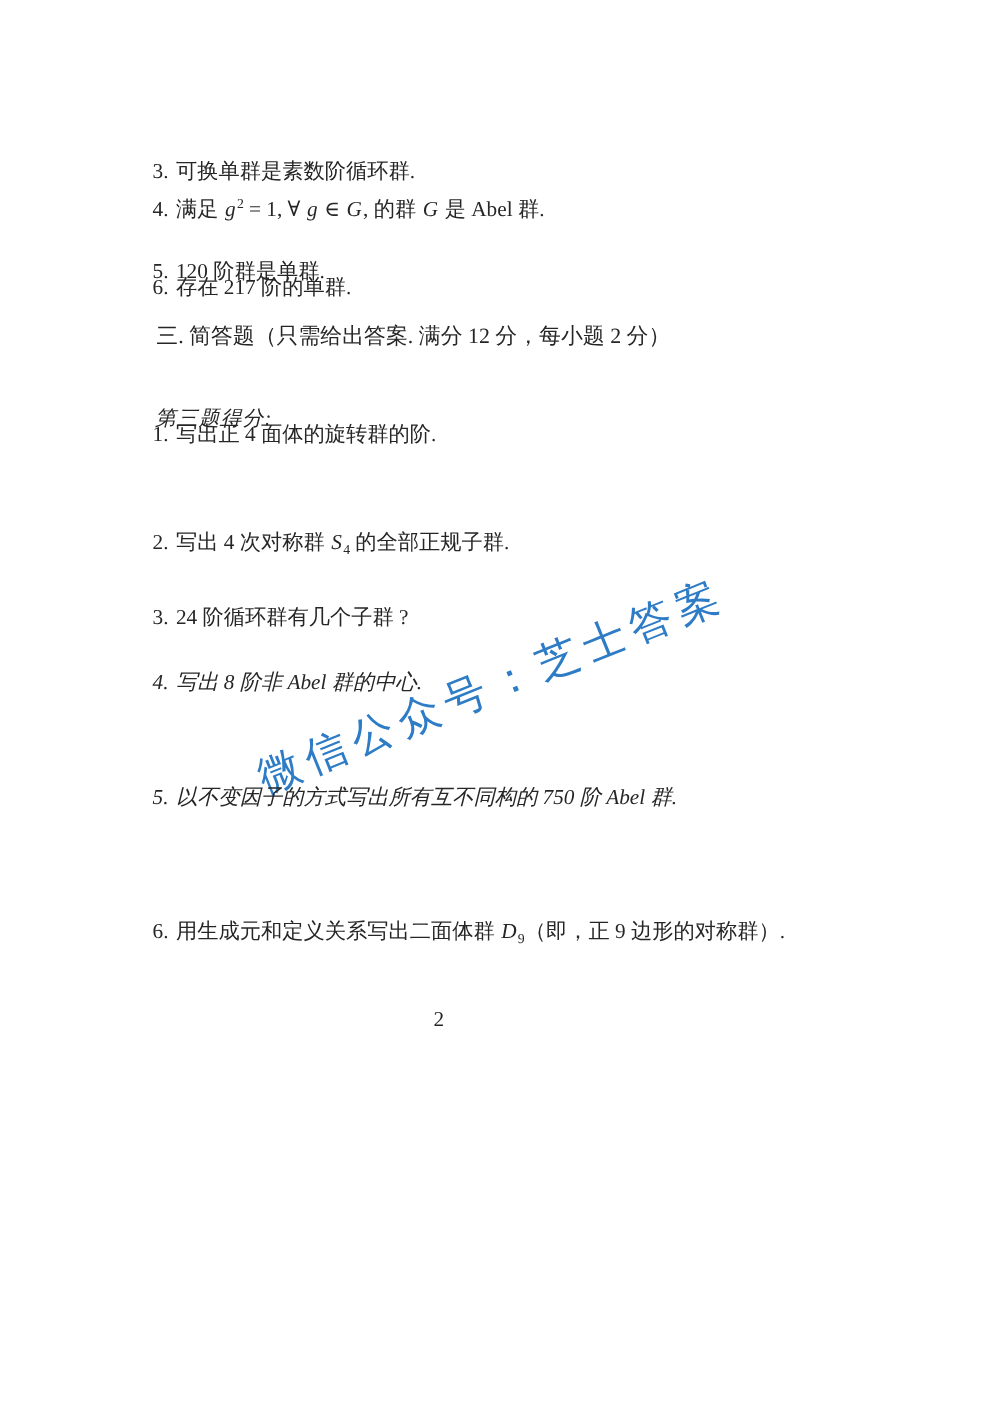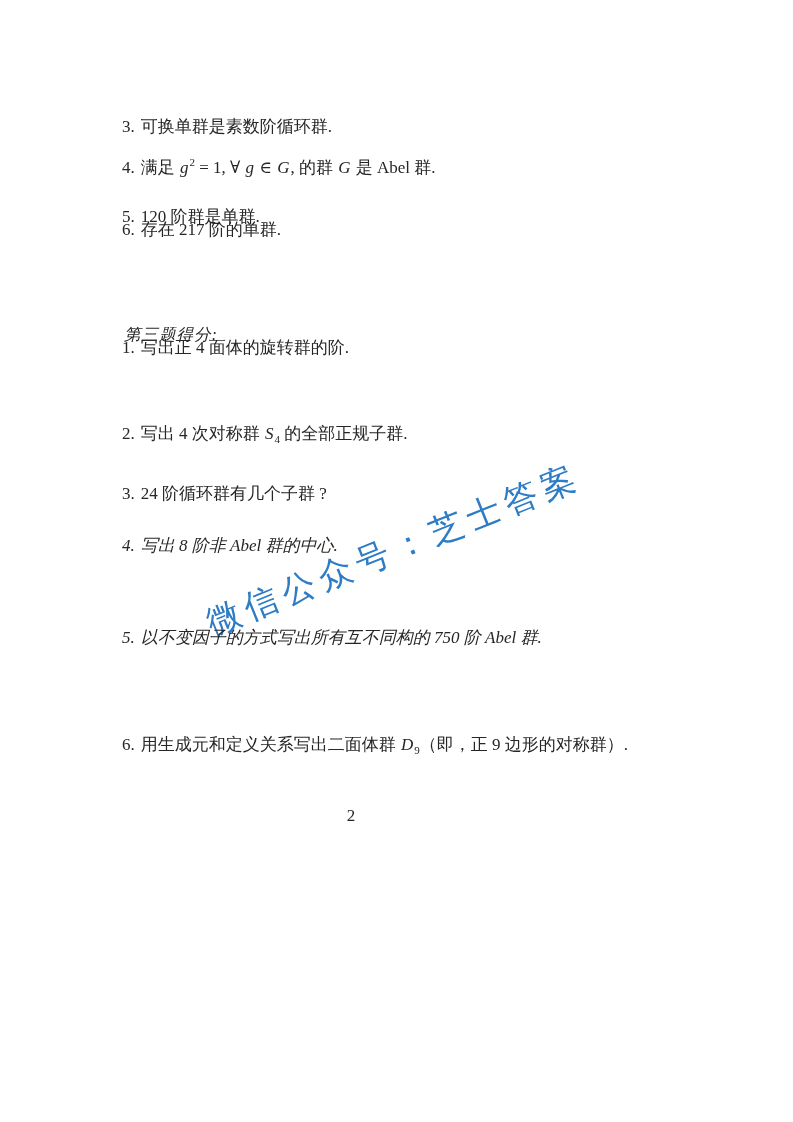--- a/index.html
+++ b/index.html
@@ -72,26 +72,27 @@
   }
 </style>
 </head>
 <body>
 
 <div class="page">
 
   <div class="watermark" style="color: rgb(45, 124, 197);">微信公众号：芝士答案</div>
 
   <div id="tf-list">
-      <div class="line" style="top: 114px; text-align: right;"><span class="num">3.</span><span class="gap"></span><span>可换单群是素数阶循环群.</span></div>
+      <div class="line" style="top: 124px; text-align: right;"><span class="num">3.</span><span class="gap"></span><span>可换单群是素数阶循环群.</span></div>
       <div class="line" style="top: 155px;"><span class="num">4.</span><span class="gap"></span><span>满足 </span><span class="mi">g</span><span class="sup">2</span><span> = 1, ∀ </span><span class="mi">g</span><span> ∈ </span><span class="mi">G</span><span>, 的群 </span><span class="mi">G</span><span> 是 Abel 群.</span></div>
       <div class="line" style="top: 204px;"><span class="num">5.</span><span class="gap"></span><span>120 阶群是单群.</span></div>
       <div class="line" style="top: 217px;"><span class="num">6.</span><span class="gap"></span><span>存在 217 阶的单群.</span></div>
     </div>
 
+  <div class="section-heading">三. 简答题（只需给出答案. 满分 12 分，每小题 2 分）</div>
 
   <div class="score-line">第三题得分:</div>
 
   <div id="q-list">
       <div class="line" style="top: 335px; text-align: center;"><span class="num">1.</span><span class="gap"></span><span>写出正 4 面体的旋转群的阶.</span></div>
       <div class="line" style="top: 399px; margin-top: 22px;"><span class="num">2.</span><span class="gap"></span><span>写出 4 次对称群 </span><span class="mi">S</span><span class="sub">4</span><span> 的全部正规子群.</span></div>
       <div class="line" style="top: 481px;"><span class="num">3.</span><span class="gap"></span><span>24 阶循环群有几个子群 ?</span></div>
       <div class="line" style="top: 533px; font-style: italic;"><span class="num">4.</span><span class="gap"></span><span>写出 8 阶非 Abel 群的中心.</span></div>
       <div class="line" style="top: 625px; font-style: italic;"><span class="num">5.</span><span class="gap"></span><span>以不变因子的方式写出所有互不同构的 750 阶 Abel 群.</span></div>
       <div class="line" style="top: 732px;"><span class="num">6.</span><span class="gap"></span><span>用生成元和定义关系写出二面体群 </span><span class="mi">D</span><span class="sub">9</span><span>（即，正 9 边形的对称群）.</span></div>

